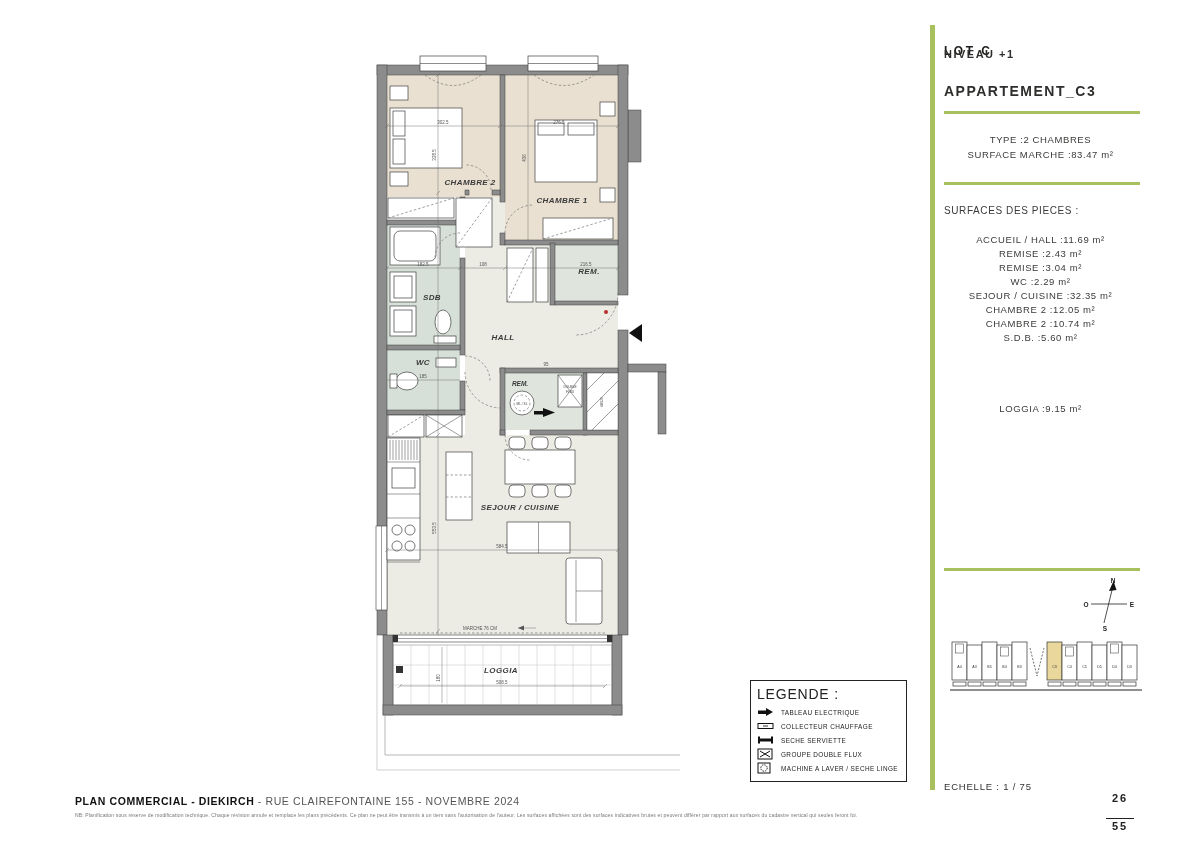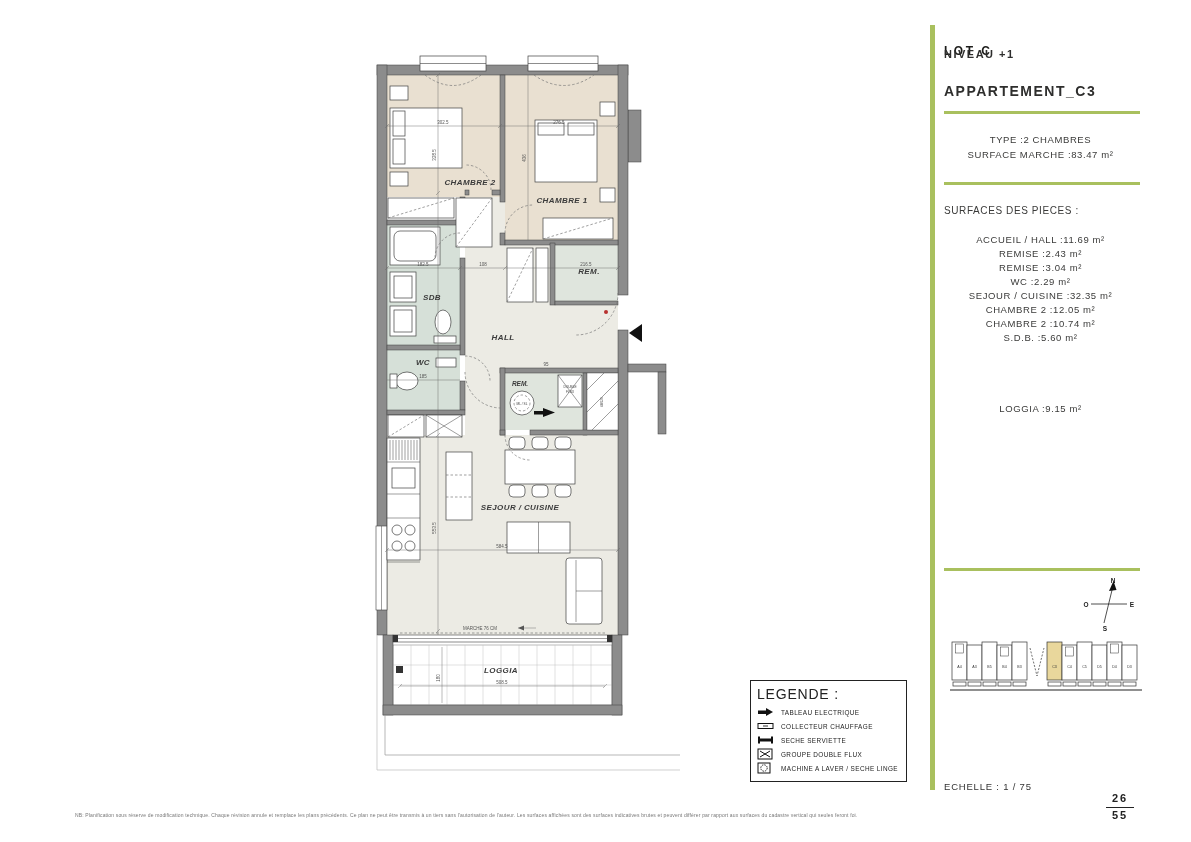--- a/index.html
+++ b/index.html
@@ -14,21 +14,21 @@
   .niveau{position:absolute;left:944px;top:48px;font-size:11px;font-weight:bold;letter-spacing:1.5px}
   .apt{position:absolute;left:944px;top:83px;font-size:14px;font-weight:bold;letter-spacing:1.5px}
   .prow{position:absolute;left:944px;width:193px;display:flex;justify-content:center;
         font-size:9.5px;letter-spacing:.6px;color:#3a3a39}
   .phead{position:absolute;left:944px;font-size:10px;letter-spacing:.6px;color:#3a3a39}
   .echelle{position:absolute;left:944px;top:781px;font-size:9.5px;letter-spacing:.8px;color:#333}
 
   
   .pageno{position:absolute;left:1106px;top:792px;width:28px;text-align:center;
           font-weight:bold;font-size:11px;letter-spacing:2px;color:#222}
-  .pageno .top{border-bottom:1.5px solid #222;padding-bottom:3px}
+  .pageno .top{border-bottom:1.5px solid #222;padding-bottom:14px}
   .pageno .bot{padding-top:1px}
 
   
   .legend{position:absolute;left:750px;top:680px;width:157px;border:1.3px solid #222;
           background:#fff;padding:5px 6px 6px 6px;box-sizing:border-box}
   .legend .ltitle{font-size:14px;letter-spacing:.8px;color:#222;margin-bottom:3px}
   .lrow{display:flex;align-items:center;height:14px}
   .lico{width:24px;flex:0 0 24px;display:flex;align-items:center}
   .llab{font-size:6.4px;letter-spacing:.4px;color:#222}
 
@@ -440,15 +440,18 @@
       <span class="lico">
         <svg width="18" height="12" viewBox="0 0 18 12">
             <rect x="1" y="1" width="12" height="10" fill="#fff" stroke="#111" stroke-width="1"></rect>
             <circle cx="7" cy="6" r="3.2" fill="none" stroke="#111" stroke-width=".9" stroke-dasharray="1.5 1"></circle>
           </svg>
       </span>
       <span class="llab">MACHINE A LAVER / SECHE LINGE</span>
     </div>
   </div>
 
+  <div class="f1">
+    <span class="b">PLAN COMMERCIAL - DIEKIRCH</span><span class="r"> - RUE CLAIREFONTAINE 155 - NOVEMBRE 2024</span>
+  </div>
   <div class="f2">NB: Planification sous réserve de modification technique. Chaque révision annule et remplace les plans précédents. Ce plan ne peut être transmis à un tiers sans l'autorisation de l'auteur. Les surfaces affichées sont des surfaces indicatives brutes et peuvent différer par rapport aux surfaces du cadastre vertical qui seules feront foi.</div>
 
 </div>
 
 </body></html>

